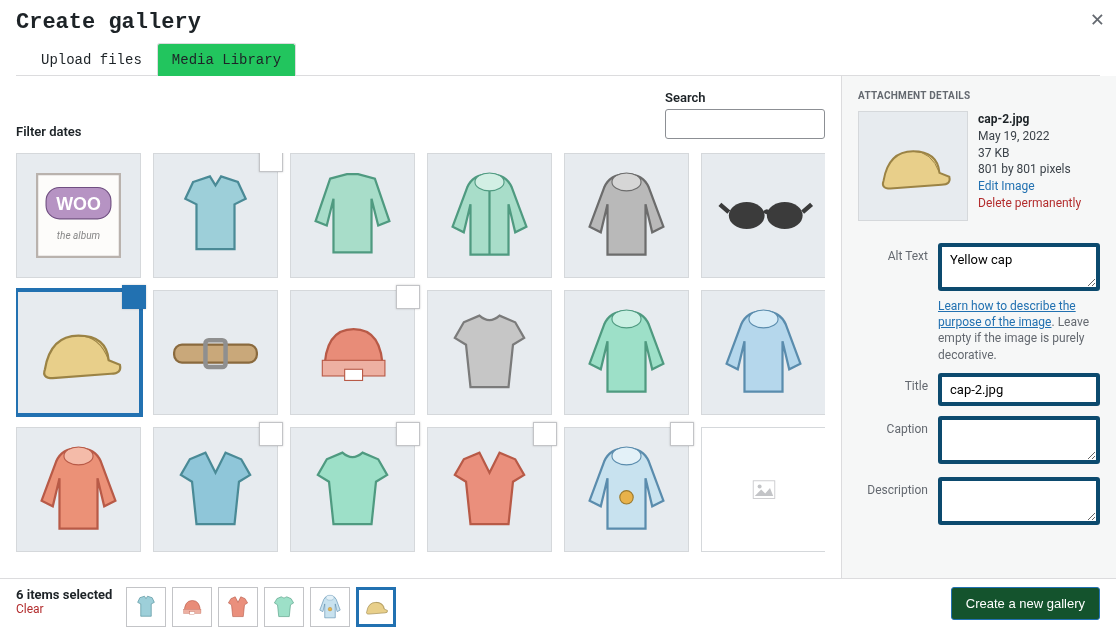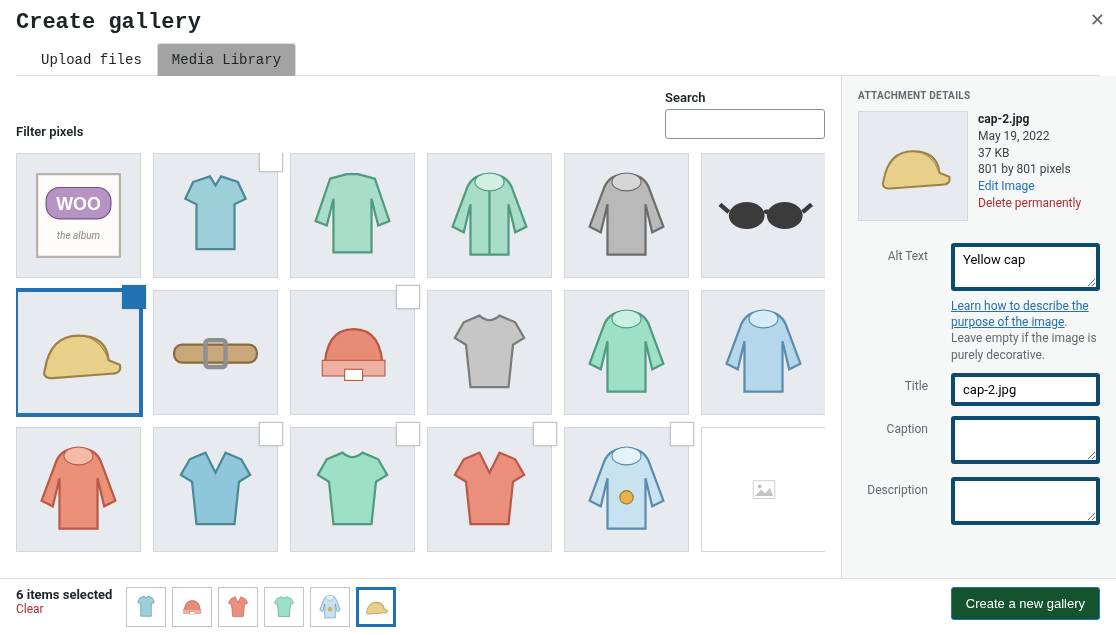--- a/index.html
+++ b/index.html
@@ -18,21 +18,21 @@
 .close-x {
   position: absolute; top: 6px; right: 12px;
   font-size: 22px; color: #646970; cursor: pointer; font-weight: bold;
 }
 .tabs { display: flex; border-bottom: 1px solid #dcdcde; padding: 0 10px; }
 .tab {
   padding: 8px 14px; font-size: 14px; color: #1d2327;
   border: 1px solid transparent; border-bottom: none; margin-bottom: -1px;
   cursor: pointer; border-radius: 3px 3px 0 0;
 }
-.tab.active { border-color: #dcdcde; background: #a3a3a3; }
+.tab.active { border-color: #dcdcde; background: #22c55e; }
 .body { display: flex; flex: 1; min-height: 0; }
 .main { flex: 1; display: flex; flex-direction: column; padding: 14px 16px 0 16px; min-width: 0; }
 .filters { display: flex; align-items: flex-end; gap: 12px; margin-bottom: 14px; }
 .filter-group { display: flex; flex-direction: column; gap: 4px; }
 .filter-group label, .search-group label { font-size: 13px; font-weight: 600; }
 .filter-row { display: flex; gap: 8px; }
 select {
   height: 30px; min-width: 140px; padding: 2px 26px 2px 8px;
   border: 1px solid #8c8f94; border-radius: 3px; background: #fff;
   font-size: 13px; font-family: inherit;
@@ -78,21 +78,21 @@
 }
 .attach-head { display: flex; gap: 10px; margin-bottom: 22px; }
 .attach-thumb {
   width: 110px; height: 110px; background: #e7ebef; border: 1px solid #d5d8db;
   display:flex; align-items:center; justify-content:center;
 }
 .attach-meta { flex: 1; font-size: 12px; color: #3c434a; line-height: 1.4; }
 .attach-meta .fn { font-weight: 700; color: #1d2327; }
 .attach-meta a { color: #2271b1; text-decoration: none; display: inline-block; }
 .attach-meta a.del { color: #b32d2e; }
-.field-row { display: flex; align-items: flex-start; gap: 23px; margin-bottom: 10px; }
+.field-row { display: flex; align-items: flex-start; gap: 10px; margin-bottom: 10px; }
 .field-row .lbl {
   width: 70px; text-align: right; color: #646970; font-size: 12px; padding-top: 6px;
 }
 .field-row .ctl { flex: 1; }
 .field-row textarea, .field-row input[type=text] {
   width: 100%; border: 4px solid #0c4a6e; border-radius: 3px;
   padding: 5px 8px; font-size: 13px; font-family: inherit; resize: vertical;
 }
 .field-row textarea { min-height: 44px; }
 .help { font-size: 12px; color: #646970; line-height: 1.35; margin-top: 4px; }
@@ -207,21 +207,21 @@
     <div class="tabs">
       <div class="tab">Upload files</div>
       <div class="tab active">Media Library</div>
     </div>
   </div>
 
   <div class="body">
     <div class="main">
       <div class="filters">
         <div class="filter-group">
-          <label>Filter pixels</label>
+          <label>Filter dates</label>
         </div>
         <div class="spacer"></div>
         <div class="search-group">
           <label>Search</label>
           <input type="text" style="">
         </div>
       </div>
 
       <div class="grid" id="grid">
           <div class="thumb">

